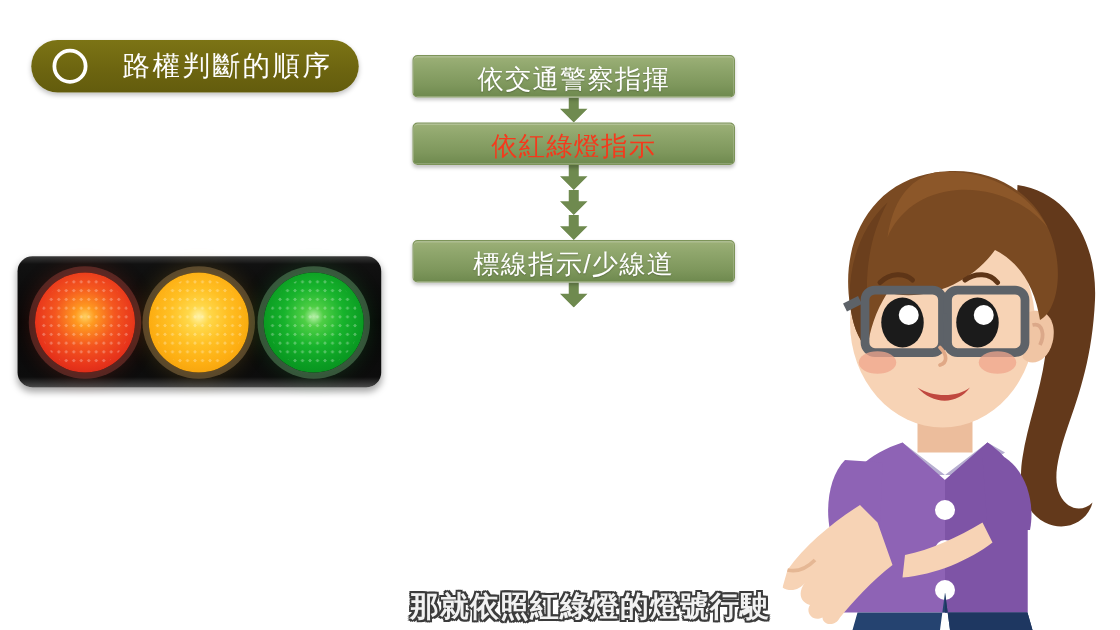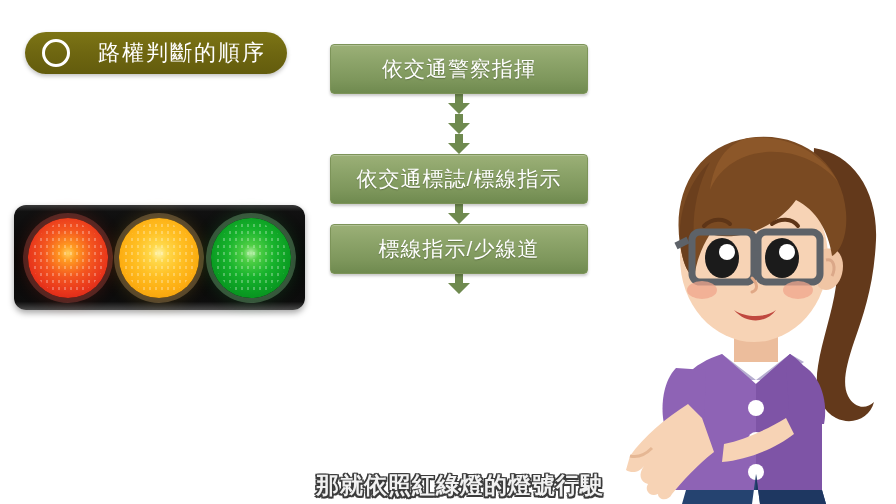--- a/index.html
+++ b/index.html
@@ -96,27 +96,27 @@
 
   
   #flowchart {
     position: absolute;
     left: 330px;
     top: 44px;
     width: 258px;
   }
   .flow-node {
     position: relative;
-    height: 50px;
+    height: 34px;
     border-radius: 4px;
     background: linear-gradient(180deg, #9cb077 0%, #8fa66c 28%, #7e975c 72%, #6f8a4f 100%);
     border: 1px solid #7d9459;
     box-shadow: 0 2px 3px rgba(0,0,0,0.22), inset 0 1px 0 rgba(255,255,255,0.22);
     display: flex;
-    align-items: center;
+    align-items: flex-end;
     justify-content: center;
     box-sizing: border-box;
   }
   .flow-label {
     font-size: 21px;
     color: #ffffff;
     letter-spacing: 1px;
     white-space: nowrap;
     text-shadow: 0 1px 1px rgba(60,70,40,0.45);
   }
@@ -128,21 +128,21 @@
     height: 20px;
     display: flex;
     align-items: center;
     justify-content: center;
   }
   .flow-arrow svg { display: block; }
 
   
   #caption {
     position: absolute;
-    left: 316px;
+    left: 328px;
     top: 470px;
     font-size: 23px;
     letter-spacing: 1px;
     color: #f2f2f2;
     white-space: nowrap;
     font-weight: 700;
     text-shadow:
       -1.5px -1.5px 0 #3b3b3b,  1.5px -1.5px 0 #3b3b3b,
       -1.5px  1.5px 0 #3b3b3b,  1.5px  1.5px 0 #3b3b3b,
       0 -1.5px 0 #3b3b3b, 0 1.5px 0 #3b3b3b,
@@ -177,35 +177,35 @@
 
   <div class="flow-node">
     <span class="flow-label">依交通警察指揮</span>
   </div>
   <div class="flow-arrow">
     <svg width="28" height="20" viewBox="0 0 28 20">
         <polygon points="10,0 18,0 18,9 25,9 14,20 3,9 10,9" fill="#6f8a4f"></polygon>
       </svg>
   </div>
 
-  <div class="flow-arrow">
-    <svg width="28" height="20" viewBox="0 0 28 20">
-        <polygon points="10,0 18,0 18,9 25,9 14,20 3,9 10,9" fill="#6f8a4f"></polygon>
-      </svg>
-  </div>
-
-  <div class="flow-arrow">
-    <svg width="28" height="20" viewBox="0 0 28 20">
-        <polygon points="10,0 18,0 18,9 25,9 14,20 3,9 10,9" fill="#6f8a4f"></polygon>
-      </svg>
-  </div>
-
   <div class="flow-node">
-    <span class="flow-label">依交通標誌/標線指示</span>
-  </div>
+    <span class="flow-label highlight">依紅綠燈指示</span>
+  </div>
+  <div class="flow-arrow">
+    <svg width="28" height="20" viewBox="0 0 28 20">
+        <polygon points="10,0 18,0 18,9 25,9 14,20 3,9 10,9" fill="#6f8a4f"></polygon>
+      </svg>
+  </div>
+
+  <div class="flow-arrow">
+    <svg width="28" height="20" viewBox="0 0 28 20">
+        <polygon points="10,0 18,0 18,9 25,9 14,20 3,9 10,9" fill="#6f8a4f"></polygon>
+      </svg>
+  </div>
+
   <div class="flow-arrow">
     <svg width="28" height="20" viewBox="0 0 28 20">
         <polygon points="10,0 18,0 18,9 25,9 14,20 3,9 10,9" fill="#6f8a4f"></polygon>
       </svg>
   </div>
 
   <div class="flow-node">
     <span class="flow-label">標線指示/少線道</span>
   </div>
   <div class="flow-arrow">

